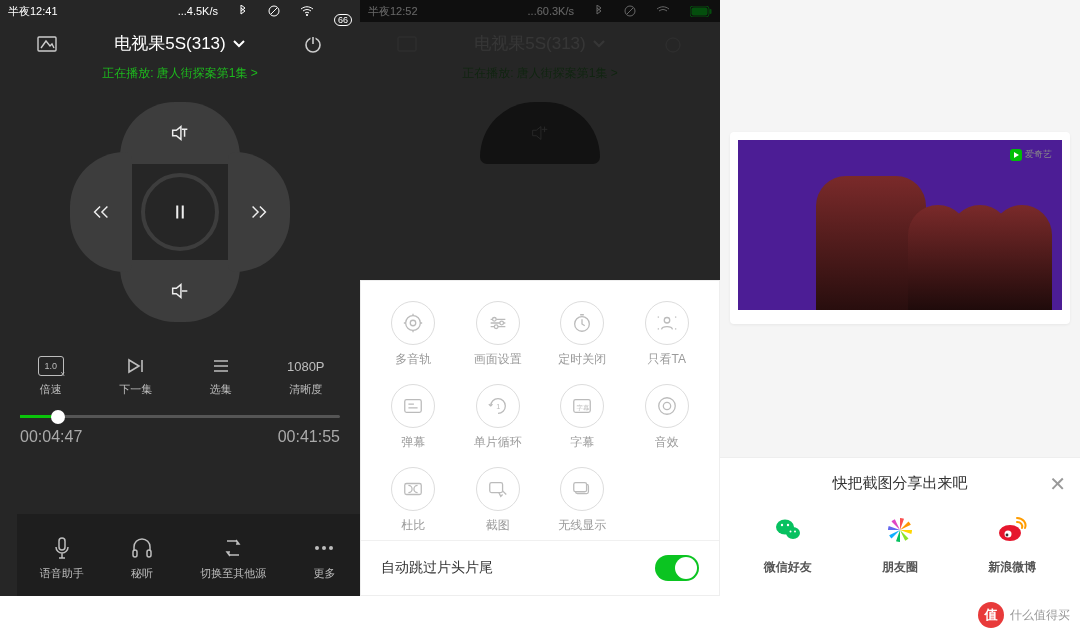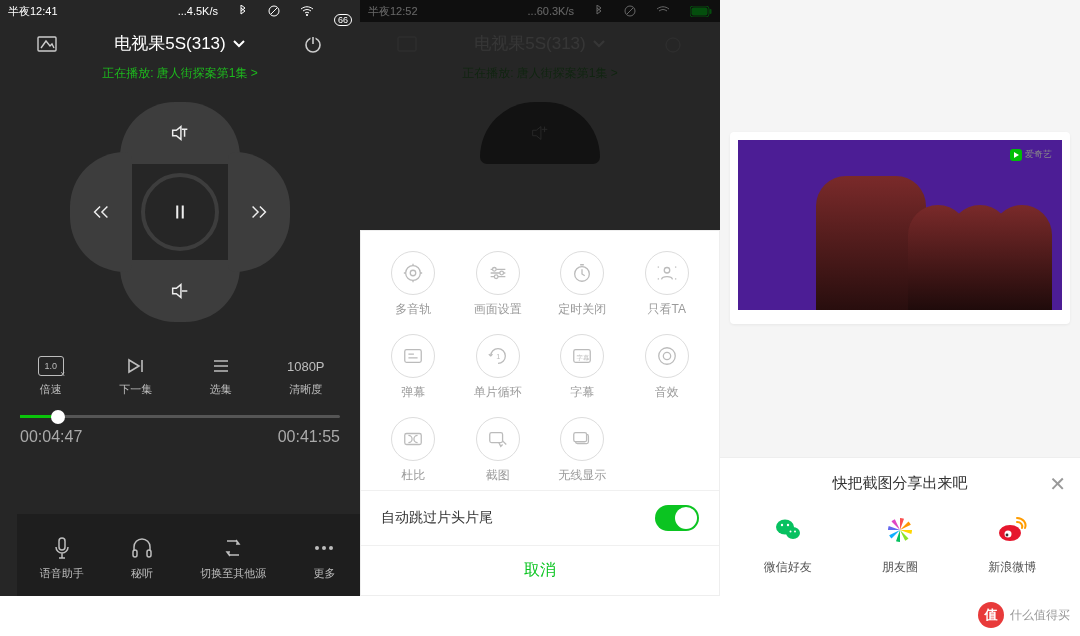--- a/index.html
+++ b/index.html
@@ -56,21 +56,21 @@
   .snapWrap{margin:110px 10px 0;background:#fff;border-radius:4px;padding:8px 8px 14px;box-shadow:0 1px 3px rgba(0,0,0,.06);}
   .snap{height:170px;background:#4c1d95;position:relative;display:flex;align-items:center;justify-content:flex-end;padding-right:10px;overflow:hidden;}
   .person{width:60px;height:120px;background:linear-gradient(#7a2a2a,#120606);border-radius:30px 30px 6px 6px;margin-left:-18px;position:relative;top:40px;filter:blur(.5px);}
   .person.big{width:110px;height:170px;top:36px;margin-left:-40px;}
   .wm{position:absolute;top:8px;right:10px;color:#888;font-size:9px;display:flex;align-items:center;gap:3px;}
   .saved{display:flex;align-items:center;justify-content:center;gap:6px;color:#333;font-size:14px;margin-top:12px;}
   .ok{width:18px;height:18px;border-radius:50%;background:#0bc421;display:flex;align-items:center;justify-content:center;}
   .sharebar{position:absolute;left:0;right:0;bottom:0;background:#fff;padding:16px 0 20px;border-top:1px solid #eee;}
   .sharebar .t{text-align:center;font-size:15px;color:#333;margin-bottom:16px;}
   .closex{position:absolute;right:14px;top:14px;color:#999;font-size:20px;}
-  .srow{display:flex;justify-content:space-around;padding:0 10px;}
+  .srow{display:flex;justify-content:space-around;padding:0 10px;font-weight:bold;}
   .scell{display:flex;flex-direction:column;align-items:center;gap:8px;font-size:12px;color:#555;}
   .sicon2{width:42px;height:42px;border-radius:50%;display:flex;align-items:center;justify-content:center;}
 
   
   .gmark{position:absolute;right:10px;bottom:8px;display:flex;align-items:center;gap:6px;font-size:12px;color:#999;}
   .gmark .badge{width:26px;height:26px;border-radius:50%;background:#e83a3a;color:#fff;display:flex;align-items:center;justify-content:center;font-size:13px;font-weight:bold;}
 </style>
 </head>
 <body>
 
@@ -405,21 +405,20 @@
                 <rect x="3" y="5" width="14" height="10" rx="2" fill="#fff"></rect>
               </svg>
             </span>
             <span>无线显示</span>
           </div>
         </div>
     <div class="switchrow">
       <span>自动跳过片头片尾</span>
       <span class="switch"></span>
     </div>
-    <div class="cancel">取消</div>
   </div>
 </div>
 
 <div class="phone p3">
   <div class="status">
         <span>.</span>
         <span>.</span>
       </div>
   <div class="snapWrap">
     <div class="snap">

